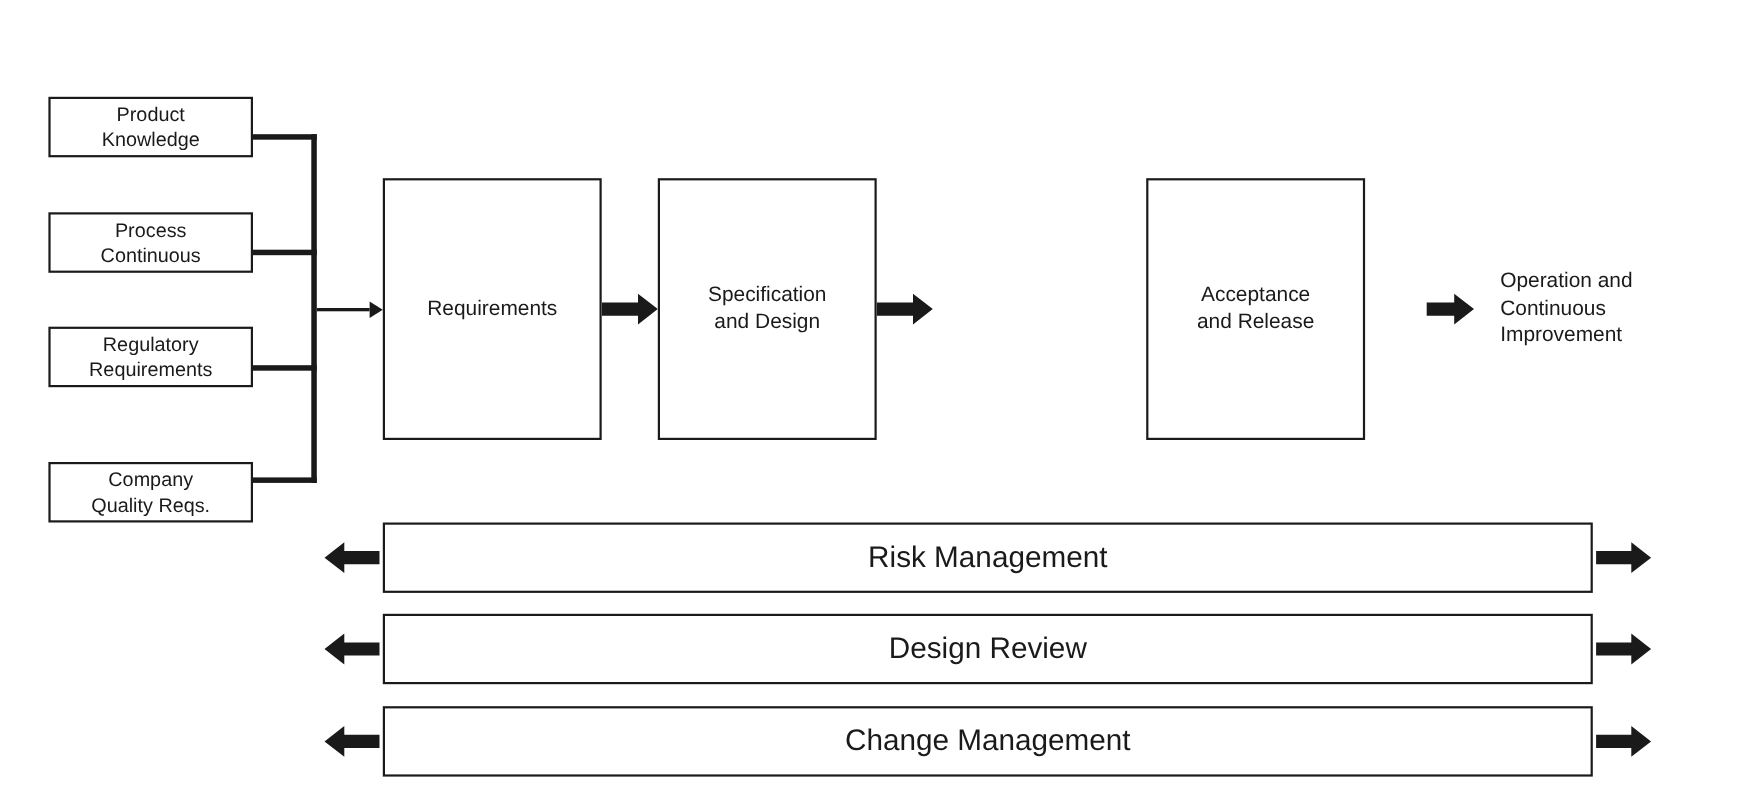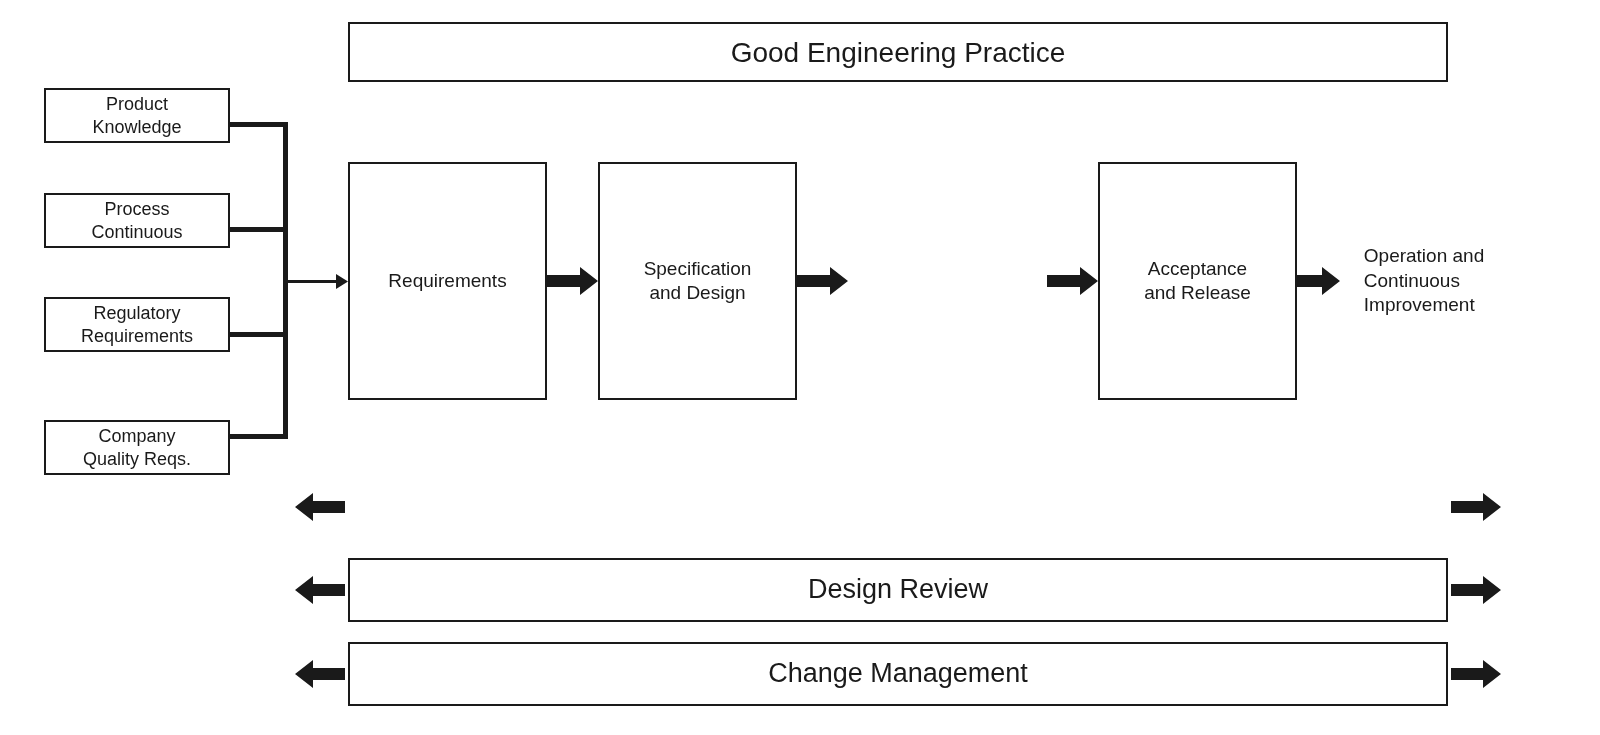--- a/index.html
+++ b/index.html
@@ -102,37 +102,37 @@
       <polygon points="1451,501 1483,501 1483,493 1501,507 1483,521 1483,513 1451,513"></polygon>
 
       <polygon points="345,584 313,584 313,576 295,590 313,604 313,596 345,596"></polygon>
       <polygon points="1451,584 1483,584 1483,576 1501,590 1483,604 1483,596 1451,596"></polygon>
 
       <polygon points="345,668 313,668 313,660 295,674 313,688 313,680 345,680"></polygon>
       <polygon points="1451,668 1483,668 1483,660 1501,674 1483,688 1483,680 1451,680"></polygon>
     </g>
   </svg>
 
-  <div class="box banner">Good Engineering Practice</div>
 
   <div class="box input-box" style="top:88px">Product
 Knowledge</div>
   <div class="box input-box" style="top:193px">Process
 Continuous</div>
   <div class="box input-box" style="top:297px">Regulatory
 Requirements</div>
   <div class="box input-box" style="top:420px">Company
 Quality Reqs.</div>
 
   <div class="box flow-box" style="left:348px">Requirements</div>
   <div class="box flow-box" style="left:598px">Specification
 and Design</div>
-  <div class="box flow-box" style="left:1098px">Acceptance
+  <div class="box flow-box" style="left:1042px">Acceptance
 and Release</div>
 
   <div class="end-label">Operation and
 Continuous
 Improvement</div>
 
+  <div class="box bar" style="top:475px">Risk Management</div>
   <div class="box bar" style="top:558px">Design Review</div>
   <div class="box bar" style="top:642px">Change Management</div>
 
 </div>
 
 </body></html>

